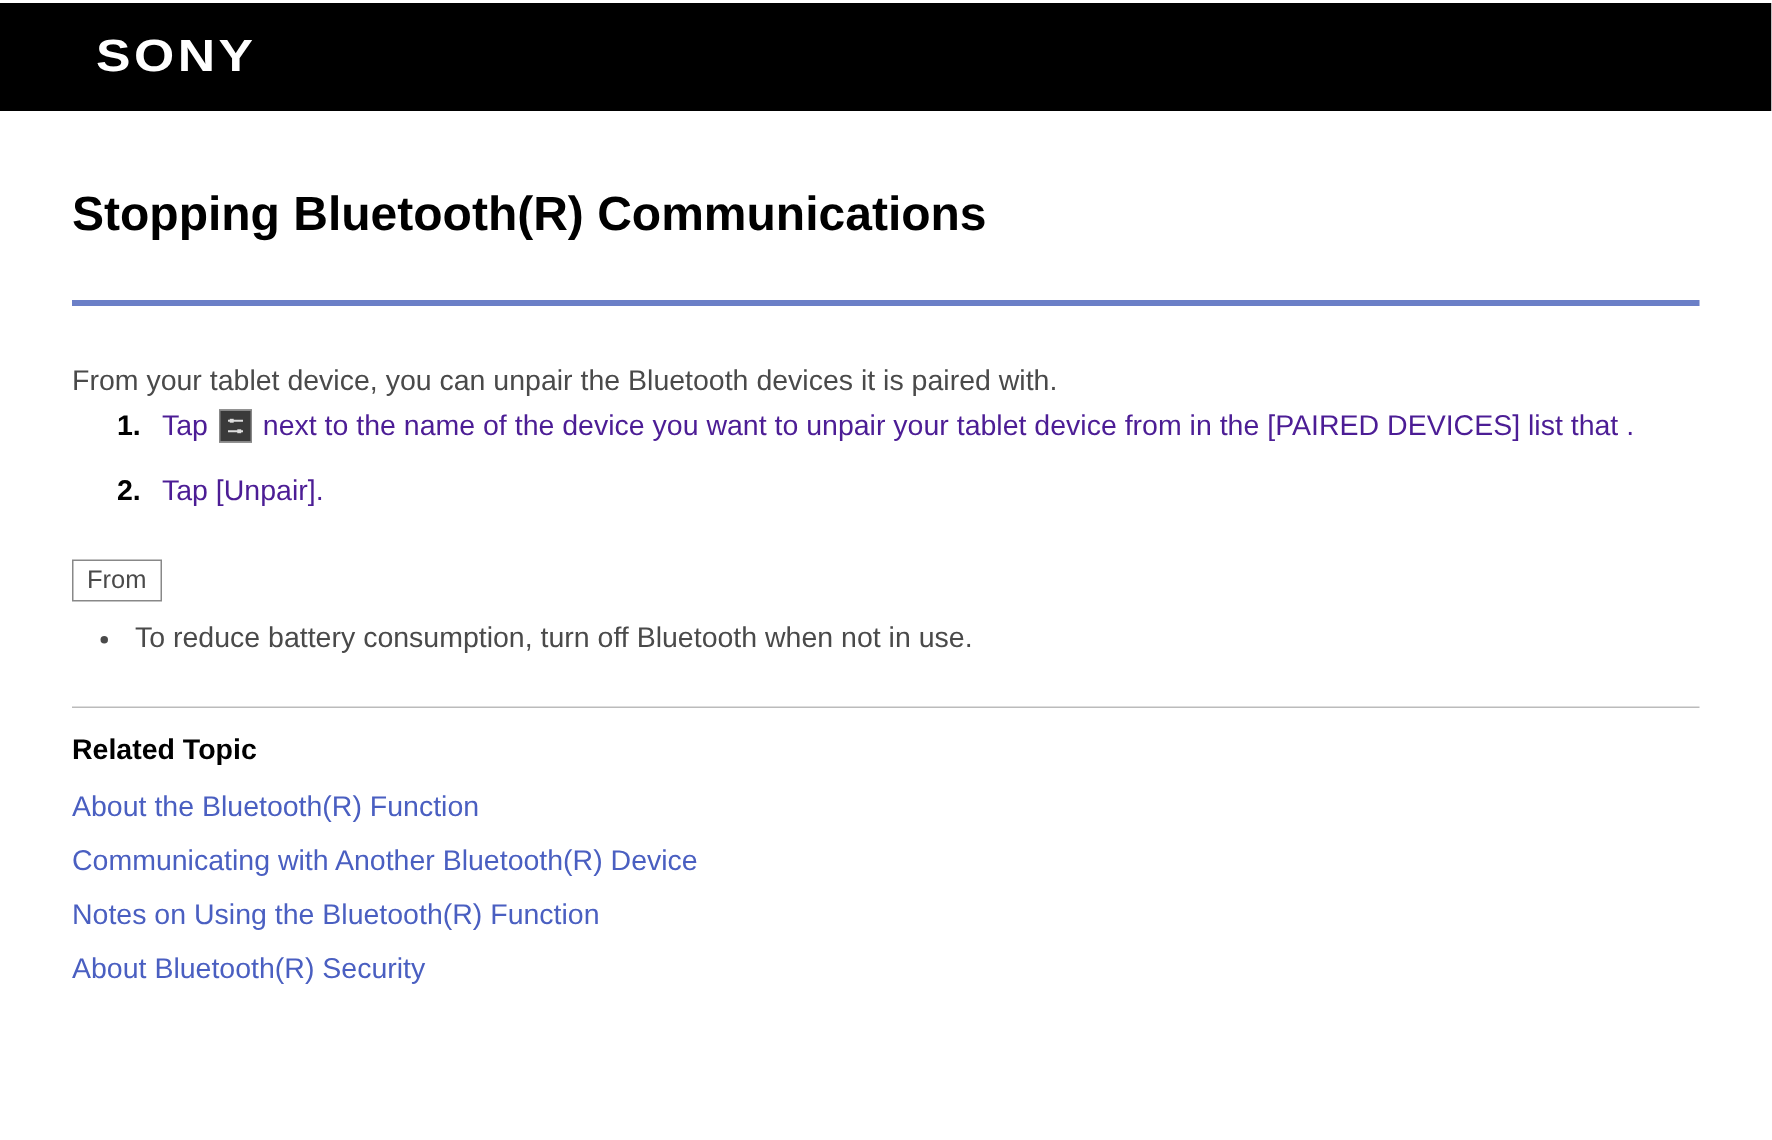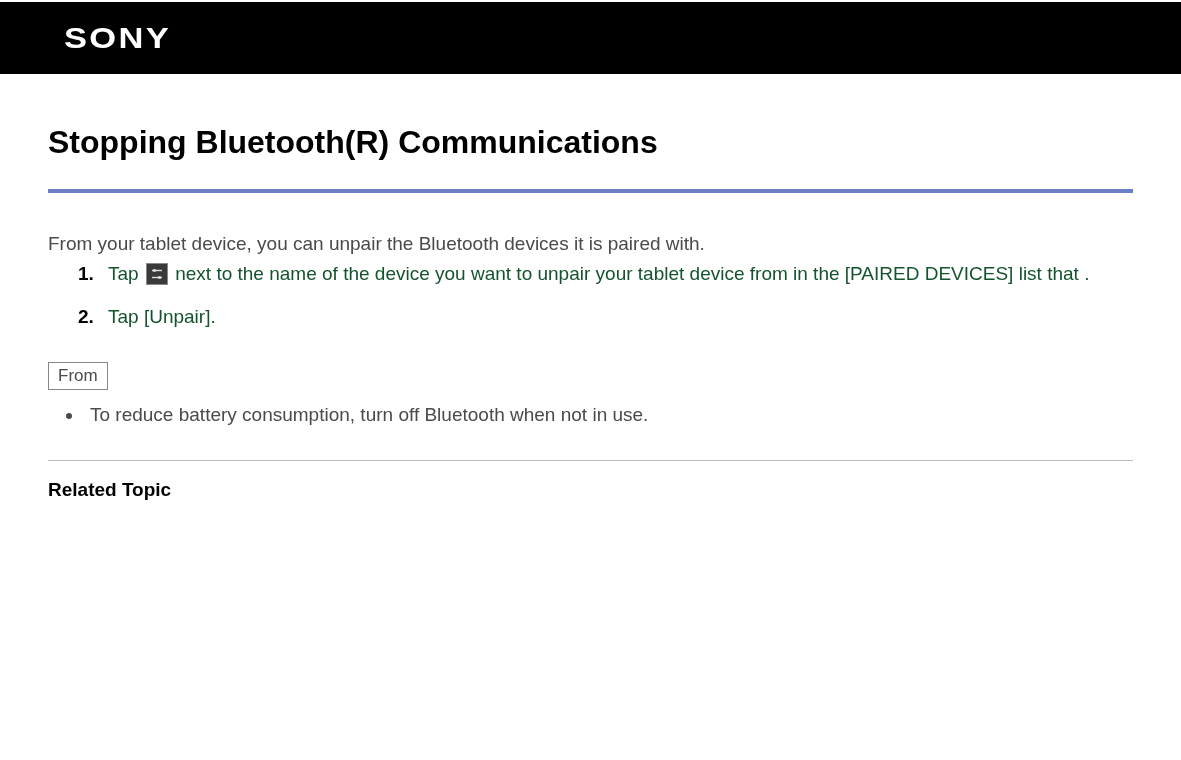--- a/index.html
+++ b/index.html
@@ -29,21 +29,21 @@
       transform-origin: left center;
     }
     .content {
       padding: 50px 48px 30px 48px;
       max-width: 1181px;
     }
     .page-title {
       font-size: 32px;
       font-weight: bold;
       color: #000;
-      margin-bottom: 28px;
+      margin-bottom: 39px;
     }
     .title-rule {
       height: 4px;
       background: #6b7fc7;
       border: none;
       margin-bottom: 40px;
     }
     .intro {
       font-size: 19px;
       color: #4a4a4a;
@@ -54,21 +54,21 @@
       counter-reset: step;
       margin-left: 30px;
       margin-bottom: 30px;
     }
     ol.steps > li {
       counter-increment: step;
       position: relative;
       padding-left: 30px;
       margin-bottom: 14px;
       font-size: 19px;
-      color: #14532d;
+      color: #4c1d95;
       line-height: 1.55;
     }
     ol.steps > li::before {
       content: counter(step) ".";
       position: absolute;
       left: 0;
       top: 0;
       font-weight: bold;
       color: #000;
     }
@@ -156,14 +156,20 @@
   </ol>
 
   <div class="hint-box">From</div>
   <ul class="hint-list">
     <li>To reduce battery consumption, turn off Bluetooth when not in use.</li>
   </ul>
 
   <hr class="section-rule">
 
   <div class="related-heading">Related Topic</div>
+  <div class="related-links">
+    <a href="#">About the Bluetooth(R) Function</a>
+    <a href="#">Communicating with Another Bluetooth(R) Device</a>
+    <a href="#">Notes on Using the Bluetooth(R) Function</a>
+    <a href="#">About Bluetooth(R) Security</a>
+  </div>
 
 </div>
 
 </body></html>

